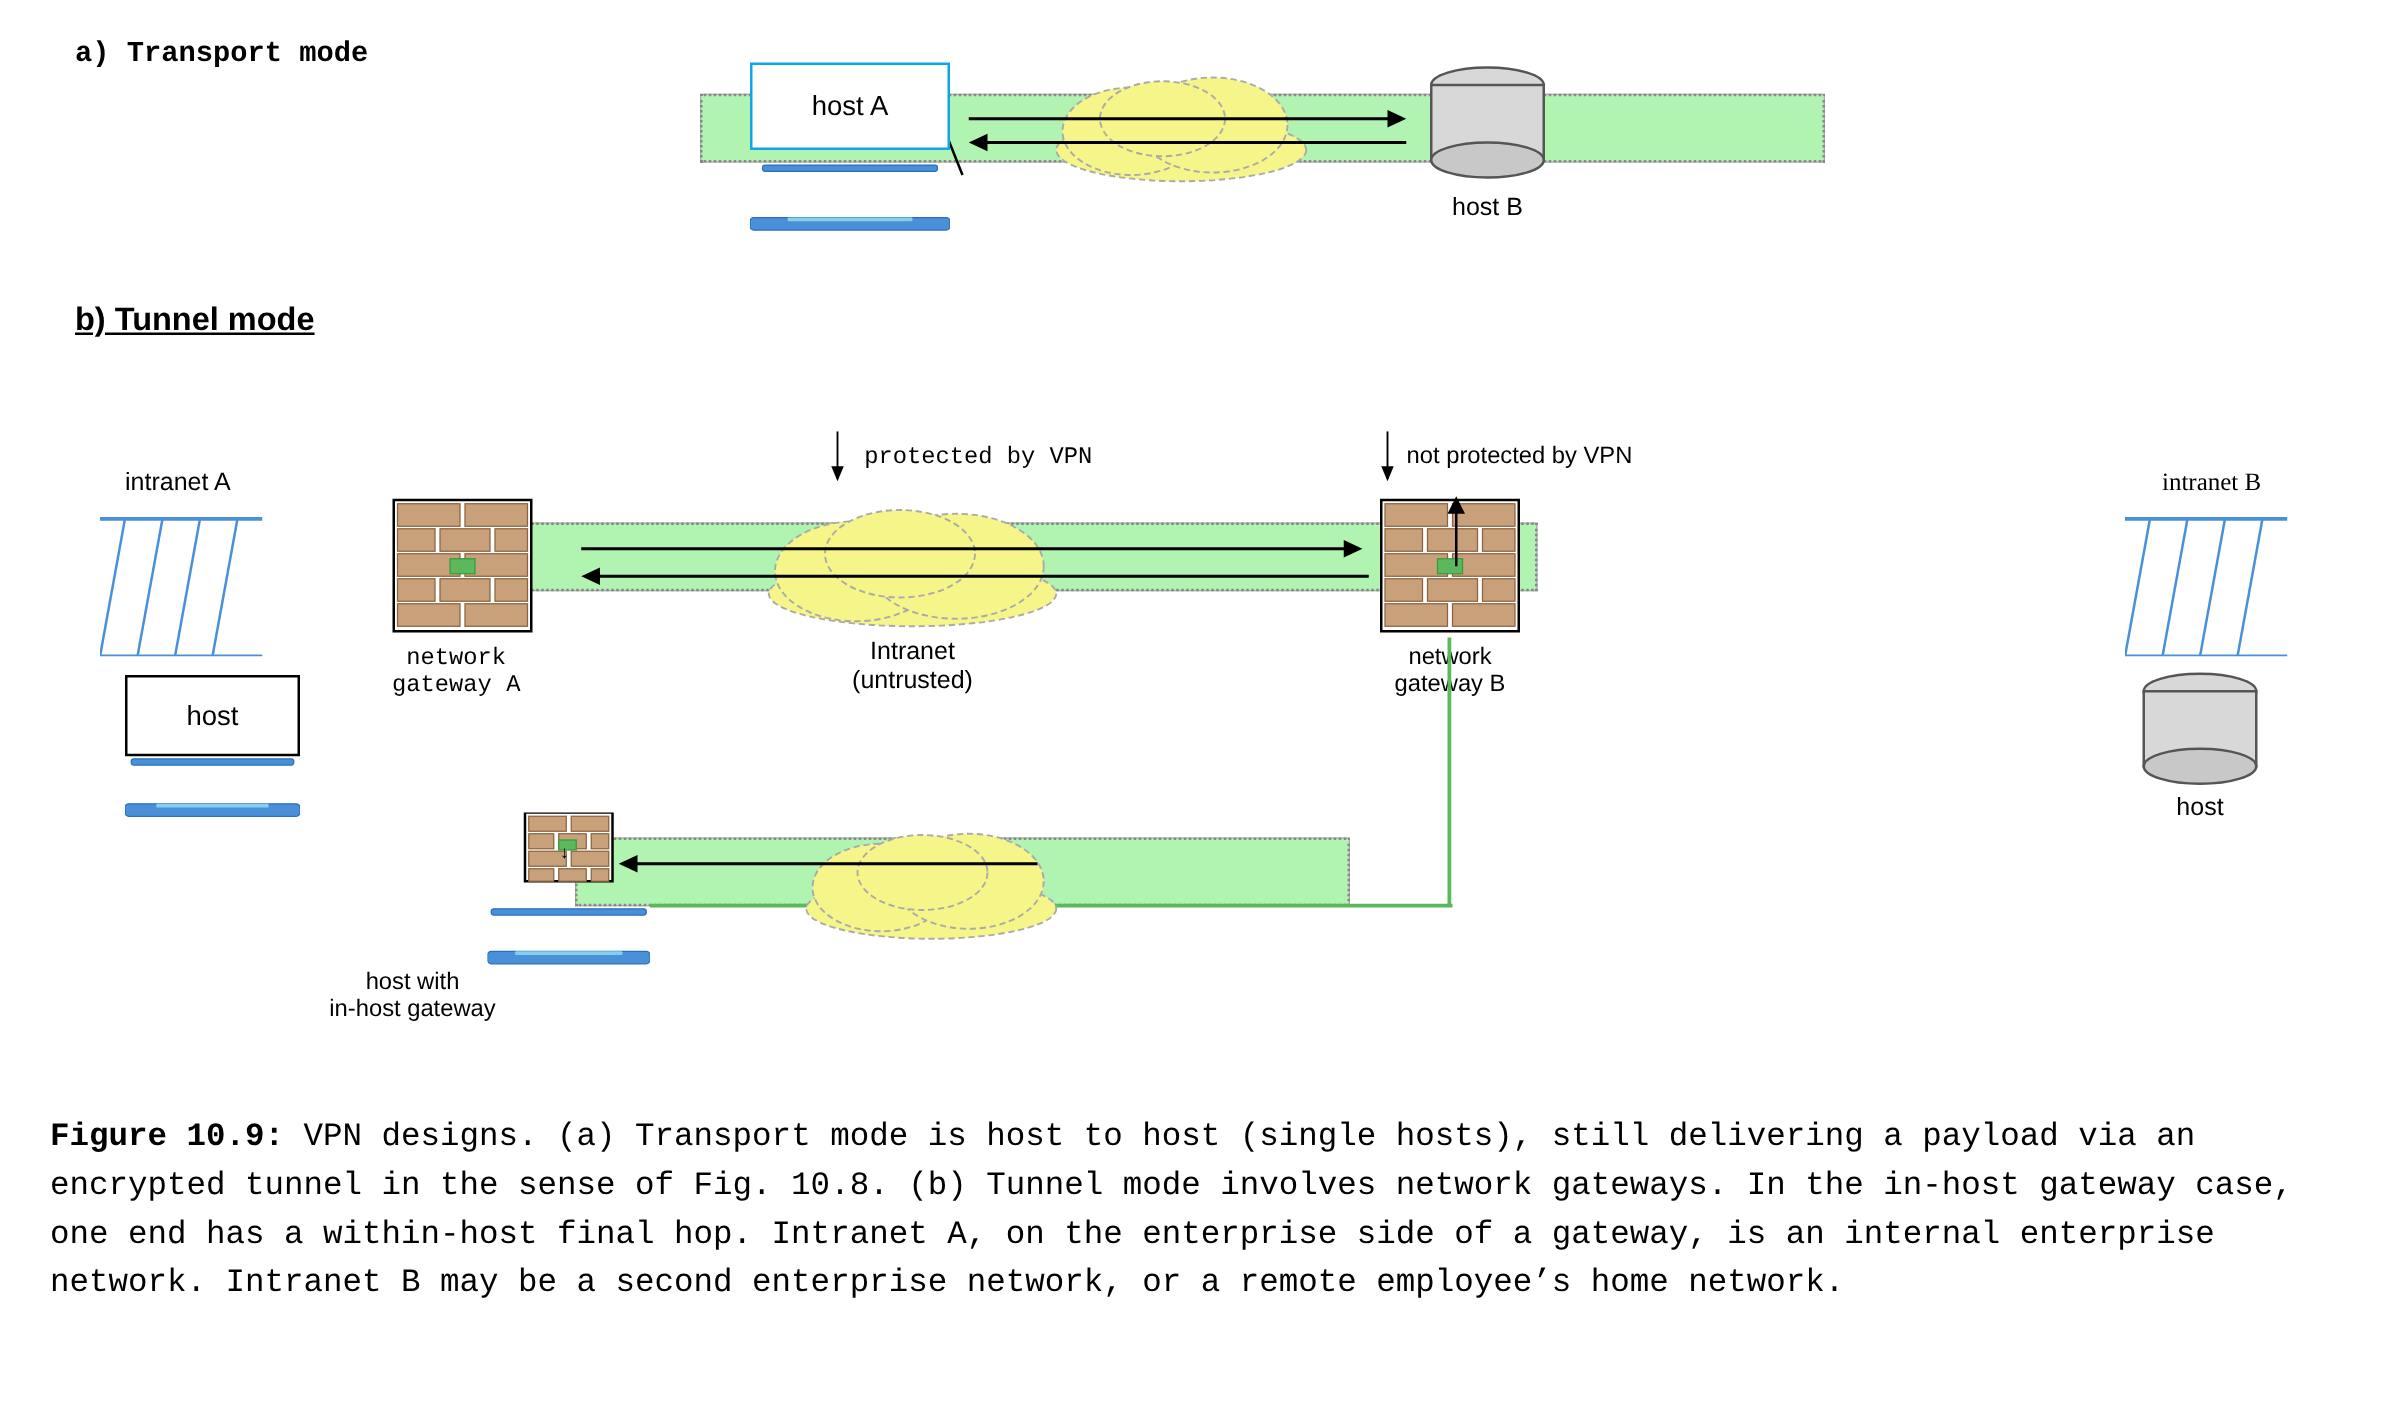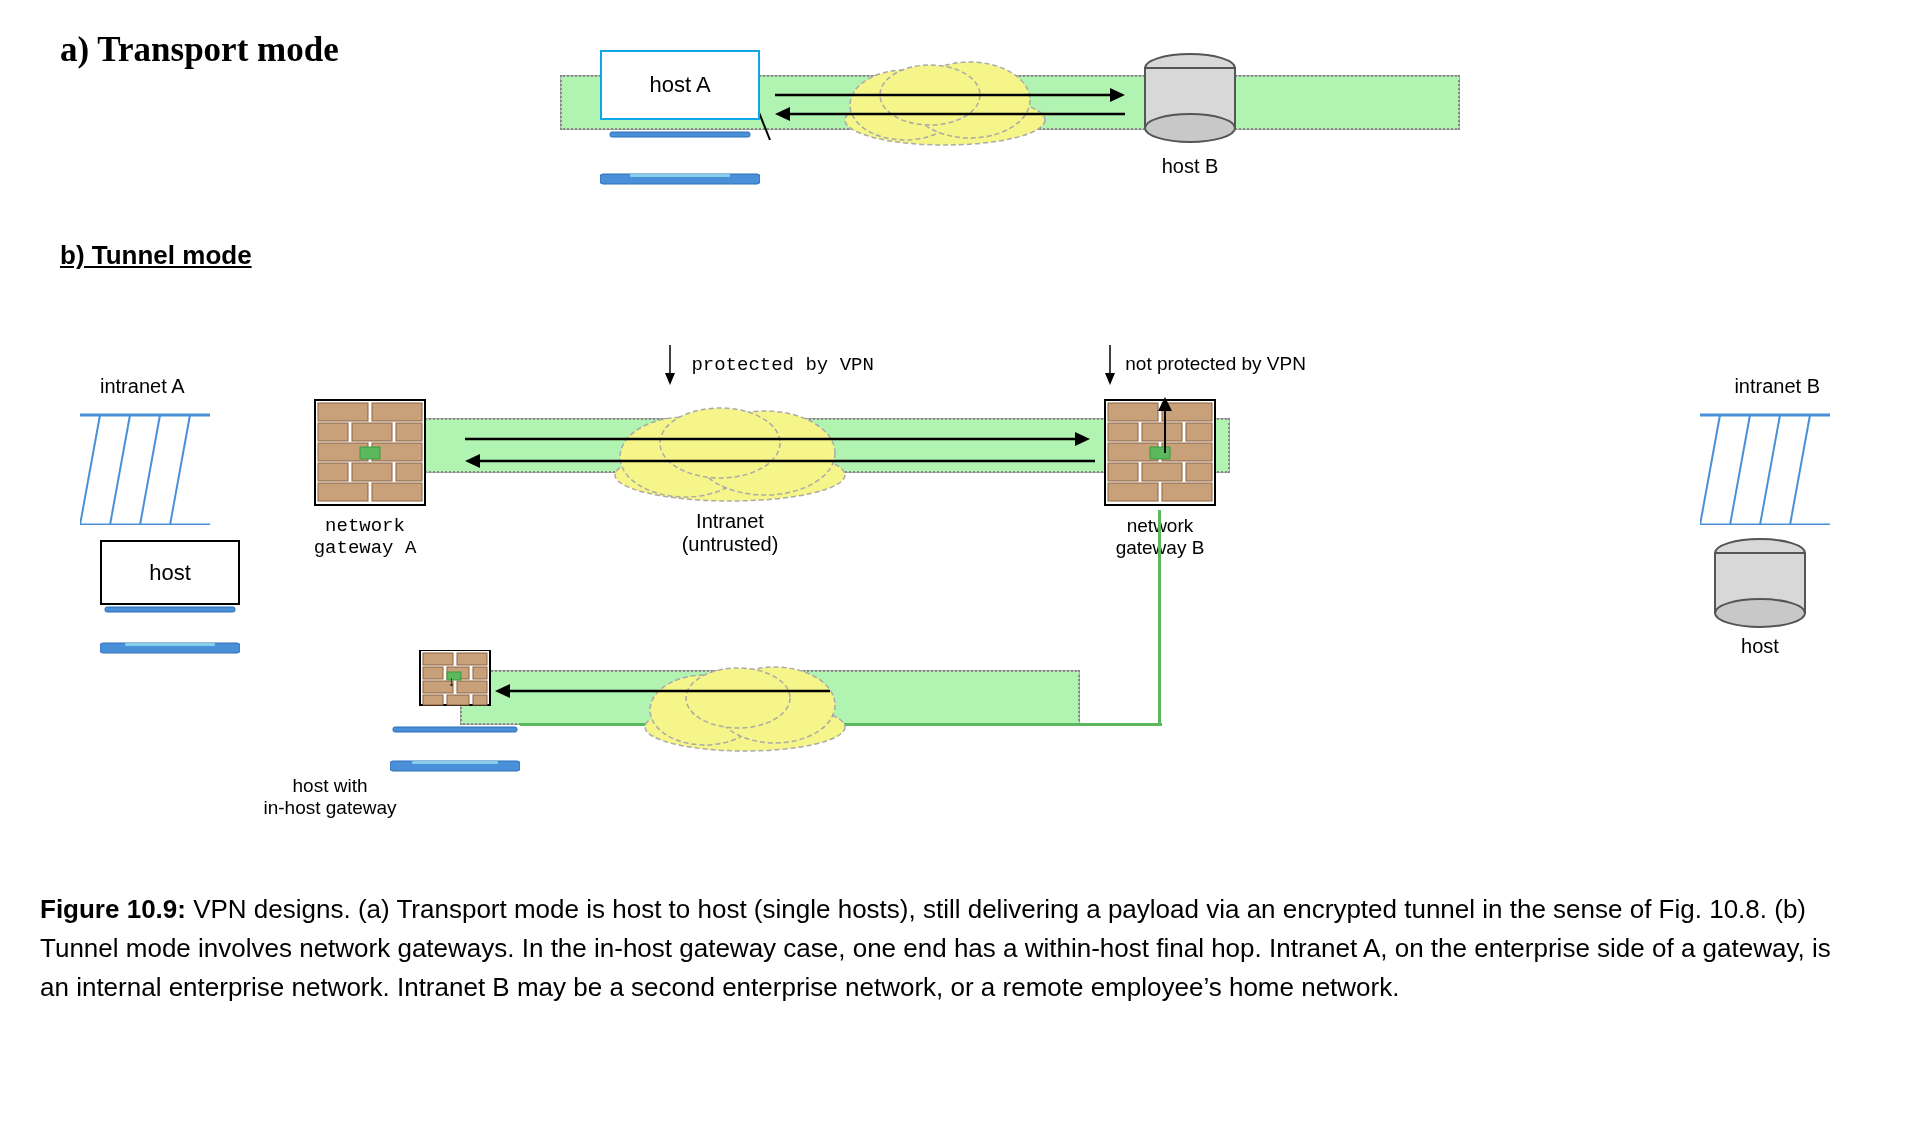--- a/index.html
+++ b/index.html
@@ -20,23 +20,23 @@
     .part-a {
       position: relative;
       height: 200px;
       margin-bottom: 20px;
     }
 
     .part-a-label {
       position: absolute;
       top: 10px;
       left: 20px;
-      font-size: 35px;
+      font-size: 23px;
       font-weight: bold;
-      font-family: Liberation Serif, serif;
+      font-family: Liberation Mono, monospace;
     }
 
     
     .tunnel-bar-a {
       position: absolute;
       top: 55px;
       left: 520px;
       width: 900px;
       height: 55px;
       background: rgba(144, 238, 144, 0.7);
@@ -113,23 +113,23 @@
       position: absolute;
       top: 135px;
       left: 60px;
       font-size: 20px;
       font-family: Arial, sans-serif;
     }
 
     .intranet-b-label {
       position: absolute;
       top: 135px;
-      right: 50px;
+      right: 61px;
       font-size: 20px;
-      font-family: Liberation Sans, sans-serif;
+      font-family: Liberation Serif, serif;
     }
 
     
     .tunnel-bar-b {
       position: absolute;
       top: 178px;
       left: 290px;
       width: 900px;
       height: 55px;
       background: rgba(144, 238, 144, 0.7);
@@ -298,21 +298,21 @@
       width: 642px;
       height: 3px;
       background: #5cb85c;
     }
 
     
     .caption {
       margin-top: 30px;
       font-size: 26px;
       line-height: 1.5;
-      font-family: Liberation Sans, sans-serif;
+      font-family: Liberation Mono, monospace;
       max-width: 1800px;
     }
 
     .caption-fig {
       font-weight: bold;
     }
 
     
     svg { display: block; }
 

